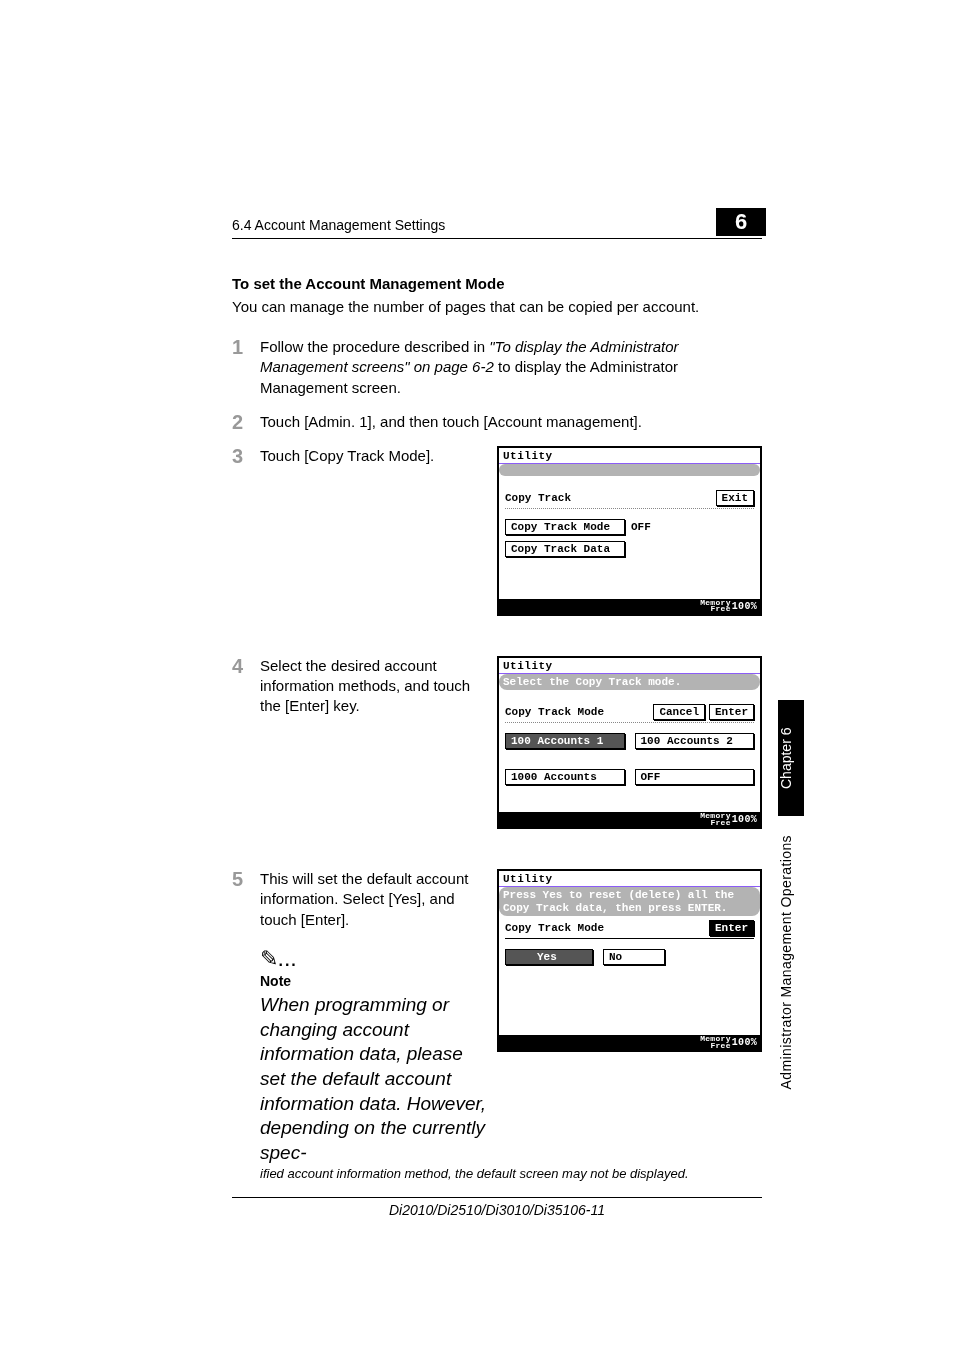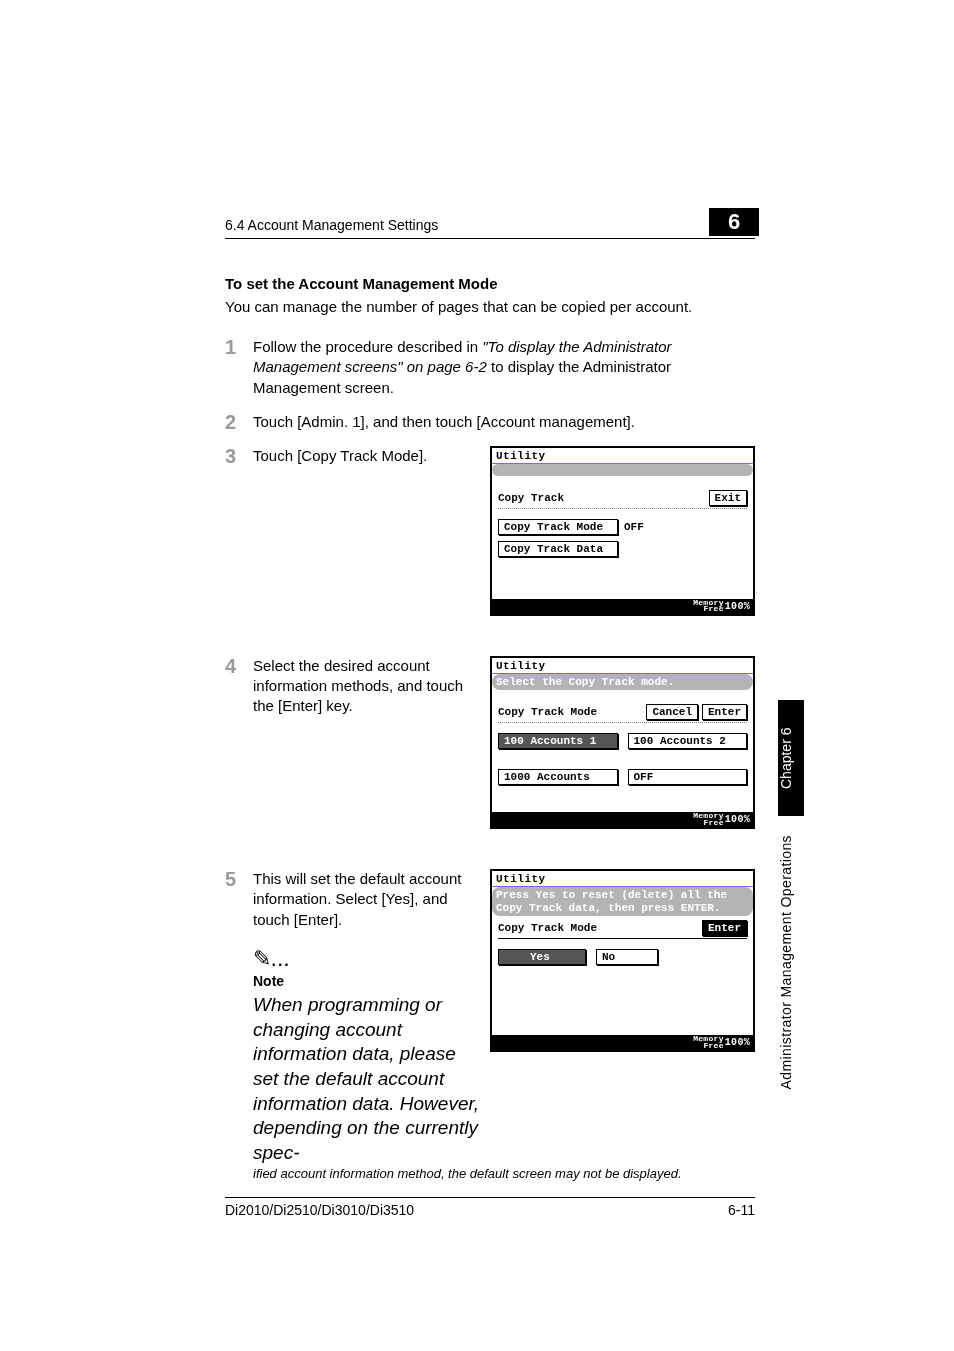--- a/index.html
+++ b/index.html
@@ -7,21 +7,21 @@
     background: #fff;
     font-family: Arial, Helvetica, sans-serif;
     width: 954px;
     height: 1351px;
     position: relative;
     font-size: 15px;
     color: #000;
   }
   .page {
     position: absolute;
-    left: 225px;
+    left: 232px;
     top: 216px;
     width: 530px;
   }
   .header-line {
     border-bottom: 1px solid #000;
     padding-bottom: 2px;
     margin-bottom: 36px;
     height: 20px;
     position: relative;
   }
@@ -172,22 +172,23 @@
     font-style: italic;
     font-size: 13px;
     line-height: 1.3;
     margin-left: 28px;
   }
   .footer {
     border-top: 1px solid #000;
     margin-top: 14px;
     padding-top: 4px;
     display: flex;
-    justify-content: space-between;
-    font-size: 14px;
+    justify-content: center;
+    font-size: 14px;
+    font-style: italic;
   }
   .side-tab {
     position: absolute;
     right: 150px;
     top: 700px;
     width: 26px;
     height: 100px;
     background: #000;
     color: #fff;
     writing-mode: vertical-rl;

